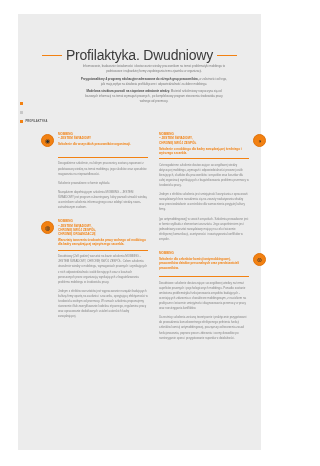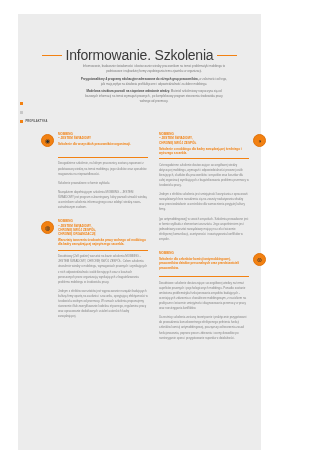--- a/index.html
+++ b/index.html
@@ -163,21 +163,21 @@
       <span class="side-label"></span>
     </div>
     <div class="side-item">
       <span class="side-dot on"></span>
       <span class="side-label active">PROFILAKTYKA</span>
     </div>
   </div>
 
   <div class="title-wrap">
     <span class="title-rule"></span>
-    <h1 class="title">Informowanie. Szkolenia</h1>
+    <h1 class="title">Profilaktyka. Dwudniowy</h1>
     <span class="title-rule"></span>
   </div>
 
   <div class="intro">
     <p>Informowanie, budowanie świadomości i dostarczanie wiedzy pracownikom na temat problematyki mobbingu to podstawowe i najbardziej formy zapobiegania temu zjawisku w organizacji.</p>
     <p>
       <b>Przygotowaliśmy 4 programy edukacyjne adresowane do różnych grup pracowników,</b><span> w zależności od tego, jaki mają wpływ na działania profilaktyczne i odpowiedzialność za dobre mobbingu.</span>
     </p>
     <p>
       <b>Modelowa struktura pozwoli na stopniowe wdrażanie wiedzy.</b><span> Materiał szkoleniowy rozpoczyna się od bazowych informacji na temat wymagań prawnych , po kompleksowy program stworzenia  środowiska pracy wolnego od przemocy.</span>

